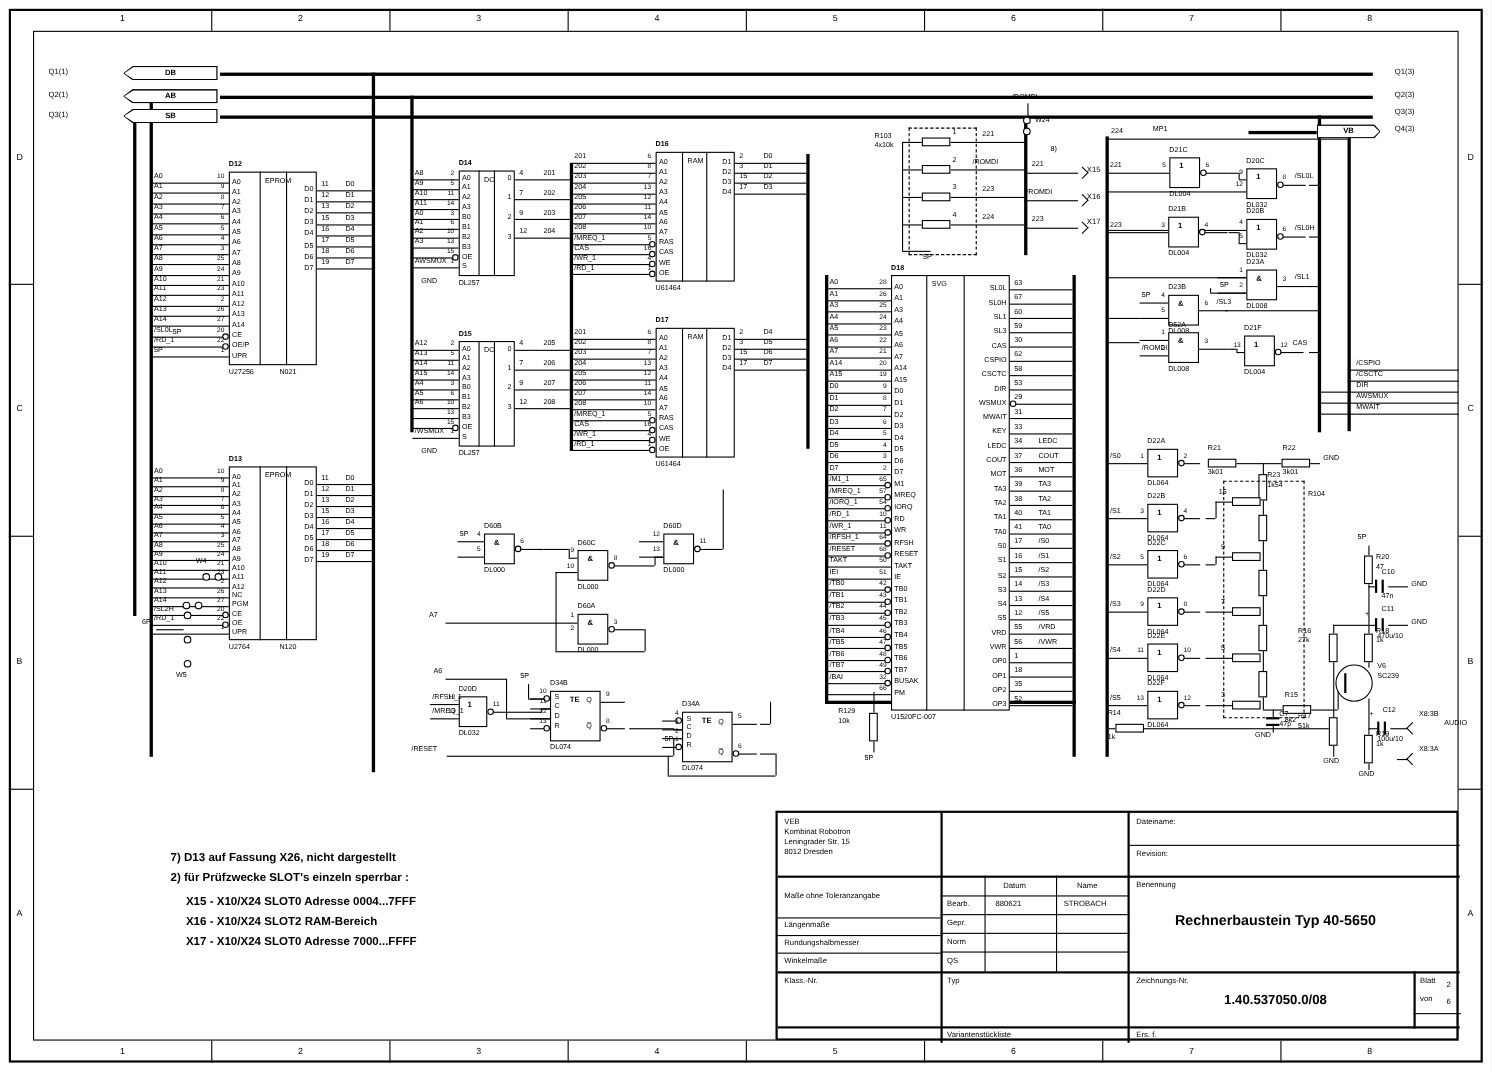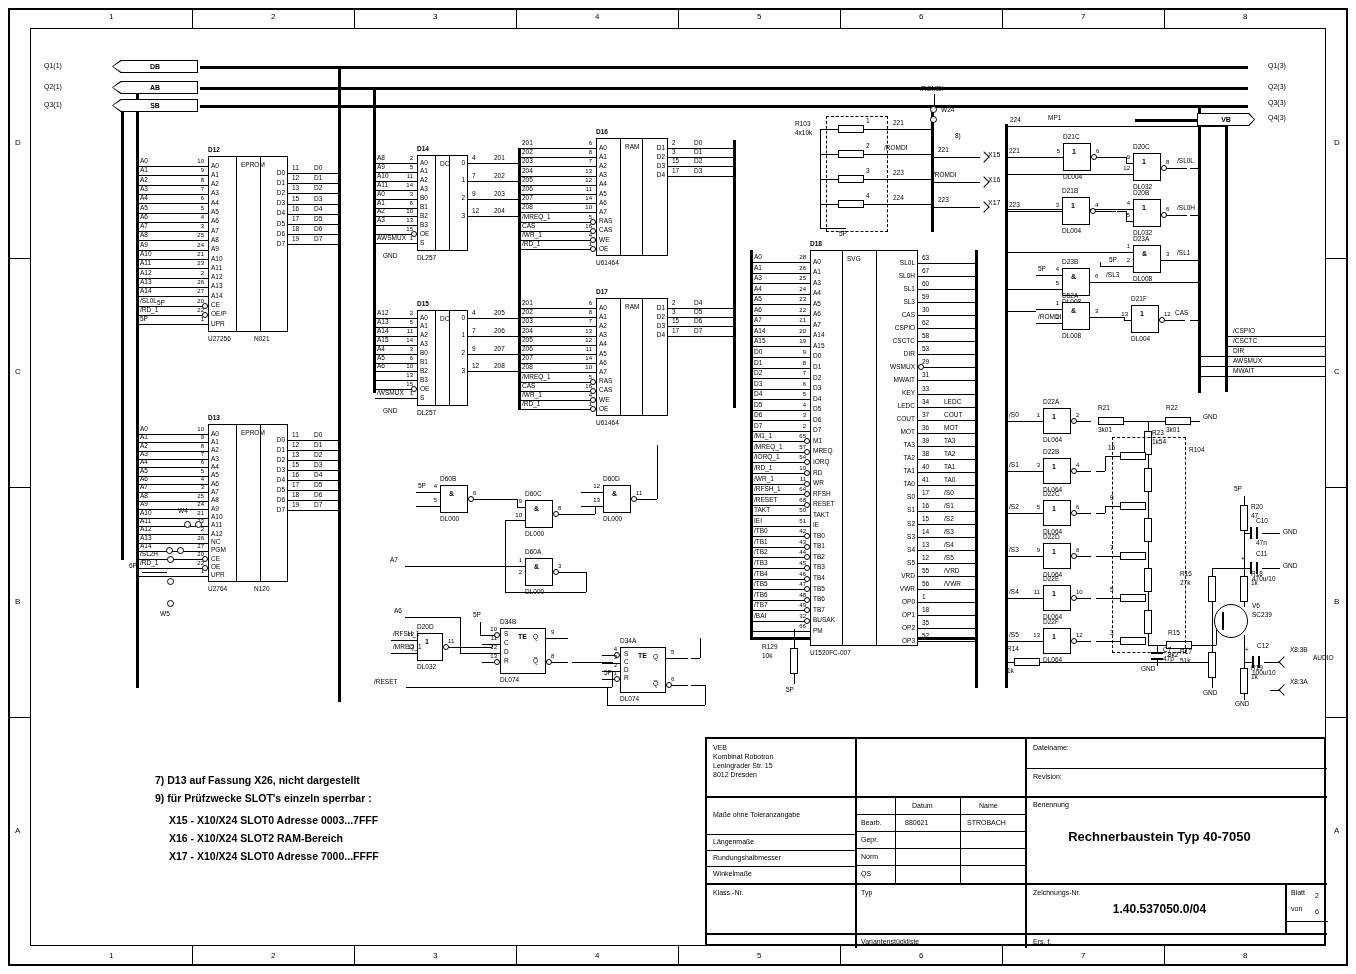--- a/index.html
+++ b/index.html
@@ -1381,22 +1381,22 @@
       <div class="abs line" style="left: 8px; top: 487px; width: 22px; height: 1px;"></div>
       <div class="abs line" style="left: 1326px; top: 487px; width: 22px; height: 1px;"></div>
       <div class="abs lbl" style="left: 15px; top: 827.25px; font-size: 8px;">A</div>
       <div class="abs lbl" style="left: 1334px; top: 827.25px; font-size: 8px;">A</div>
       <div class="abs line" style="left: 8px; top: 716.5px; width: 22px; height: 1px;"></div>
       <div class="abs line" style="left: 1326px; top: 716.5px; width: 22px; height: 1px;"></div>
     </div>
 
   <div id="notes">
     <div style="left:0;top:0">7) D13 auf Fassung X26, nicht dargestellt</div>
-    <div style="left:0;top:18px">9) für Prüfzwecke SLOT's einzeln sperrbar :</div>
-    <div style="left:14px;top:40px">X15 - X10/X24 SLOT0 Adresse 0003...7FFF</div>
+    <div style="left:0;top:18px">2) für Prüfzwecke SLOT's einzeln sperrbar :</div>
+    <div style="left:14px;top:40px">X15 - X10/X24 SLOT0 Adresse 0004...7FFF</div>
     <div style="left:14px;top:58px">X16 - X10/X24 SLOT2 RAM-Bereich</div>
     <div style="left:14px;top:76px">X17 - X10/X24 SLOT0 Adresse 7000...FFFF</div>
   </div>
 
   <div id="titleblock">
     <div class="ln" style="left:148px;top:0;width:2px;height:209px"></div>
     <div class="ln" style="left:318px;top:0;width:2px;height:209px"></div>
     <div class="ln" style="left:0;top:57px;width:620px;height:2px"></div>
     <div class="ln" style="left:0;top:95px;width:148px;height:1px"></div>
     <div class="ln" style="left:0;top:111px;width:148px;height:1px"></div>
@@ -1428,22 +1428,22 @@
     <div class="t" style="left:198px;top:80px">880621</div>
     <div class="t" style="left:260px;top:80px">STROBACH</div>
     <div class="t" style="left:154px;top:97px">Gepr.</div>
     <div class="t" style="left:154px;top:114px">Norm</div>
     <div class="t" style="left:154px;top:131px">QS</div>
     <div class="t" style="left:154px;top:150px">Typ</div>
     <div class="t" style="left:154px;top:199px">Variantenstückliste</div>
     <div class="t" style="left:326px;top:5px">Dateiname:</div>
     <div class="t" style="left:326px;top:34px">Revision:</div>
     <div class="t" style="left:326px;top:62px">Benennung</div>
-    <div id="tb-title">Rechnerbaustein Typ 40-7050</div>
+    <div id="tb-title">Rechnerbaustein Typ 40-5650</div>
     <div class="t" style="left:326px;top:150px">Zeichnungs-Nr.</div>
-    <div id="tb-number">1.40.537050.0/04</div>
+    <div id="tb-number">1.40.537050.0/08</div>
     <div class="t" style="left:584px;top:150px">Blatt</div>
     <div class="t" style="left:608px;top:153px">2</div>
     <div class="t" style="left:584px;top:166px">von</div>
     <div class="t" style="left:608px;top:169px">6</div>
     <div class="t" style="left:326px;top:199px">Ers. f.</div>
   </div>
 </div>
 
 </body></html>

